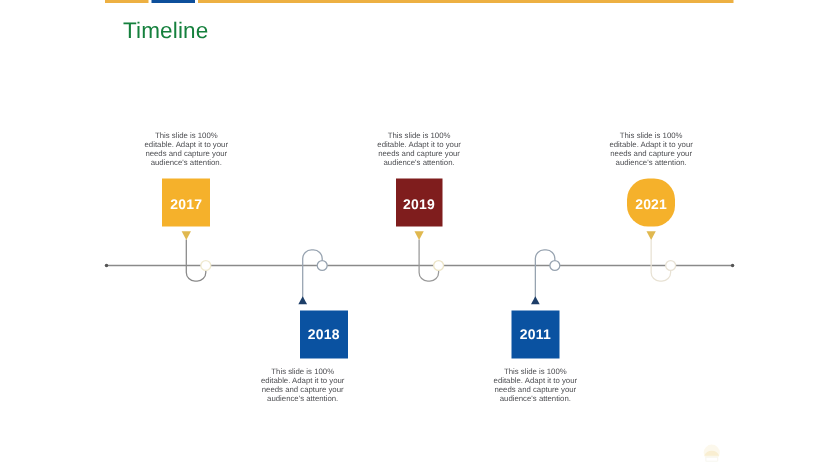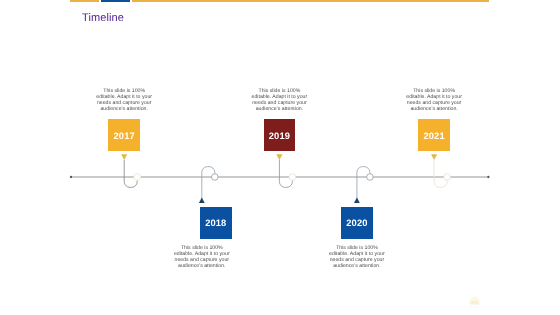--- a/index.html
+++ b/index.html
@@ -6,22 +6,22 @@
   body{width:560px;height:315px;background:#ffffff;
        font-family:"Liberation Sans",sans-serif;overflow:hidden;position:relative;
        -webkit-font-smoothing:antialiased;text-rendering:geometricPrecision;}
   #slide{position:absolute;left:0;top:0;width:560px;height:315px;background:#fff;overflow:hidden;}
 
   
   #topbar{position:absolute;left:0;top:0;width:560px;height:3px;}
   .topbar-seg{position:absolute;top:0;height:2.4px;}
 
   
-  #page-title{position:absolute;left:82px;top:12.3px;font-size:11px;font-weight:400;
-              color:#4c1d95;letter-spacing:.1px;white-space:nowrap;}
+  #page-title{position:absolute;left:82px;top:12.3px;font-size:15px;font-weight:400;
+              color:#15803d;letter-spacing:.1px;white-space:nowrap;}
 
   
   #timeline-svg{position:absolute;left:0;top:0;width:560px;height:315px;overflow:visible;}
 
   
   #timeline-items{position:absolute;left:0;top:0;width:560px;height:315px;}
   .year-box{position:absolute;width:31.6px;height:31.8px;display:flex;align-items:center;
             justify-content:center;color:#ffffff;font-size:9.3px;font-weight:bold;letter-spacing:.15px;padding-top:1px;box-sizing:border-box;text-align:right;}
   .item-caption{position:absolute;width:56px;text-align:center;font-size:5.2px;
                 line-height:6.1px;color:#4d4e52;}
@@ -70,24 +70,24 @@
       <div class="item-caption" style="left: 96.2px; top: 88.2px;">This slide is 100% editable. Adapt it to your needs and capture your audience's attention.</div>
       <div class="year-box" style="background: rgb(10, 82, 161); left: 200px; top: 206.8px;">
         <span>2018</span>
       </div>
       <div class="item-caption" style="left: 173.8px; top: 245px;">This slide is 100% editable. Adapt it to your needs and capture your audience's attention.</div>
       <div class="year-box" style="background: #7f1d1d; left: 263.6px; top: 119.3px;">
         <span>2019</span>
       </div>
       <div class="item-caption" style="left: 251.4px; top: 88.2px;">This slide is 100% editable. Adapt it to your needs and capture your audience's attention.</div>
       <div class="year-box" style="background: rgb(10, 82, 161); left: 341.1px; top: 206.8px;">
-        <span>2020</span>
+        <span>2011</span>
       </div>
       <div class="item-caption" style="left: 328.9px; top: 245px;">This slide is 100% editable. Adapt it to your needs and capture your audience's attention.</div>
-      <div class="year-box" style="background: rgb(245, 177, 43); left: 418.3px; top: 119.3px;">
+      <div class="year-box" style="background: rgb(245, 177, 43); left: 418.3px; top: 119.3px; border-radius: 14px;">
         <span>2021</span>
       </div>
       <div class="item-caption" style="left: 406.1px; top: 88.2px;">This slide is 100% editable. Adapt it to your needs and capture your audience's attention.</div>
     </div>
 
   <svg id="watermark" viewBox="0 0 24 24" width="17" height="17">
     <circle cx="12" cy="11" r="7.6" fill="#fcf7e9"></circle>
     <path d="M5 13.9 A7.6 7.6 0 0 1 19 13.9 Z" fill="#f8ecca"></path>
     <path d="M6.4 15.4 h11.2 v3.6 h-11.2 Z" fill="#ffffff" stroke="#f6f4ec" stroke-width="0.9"></path>
   </svg>

